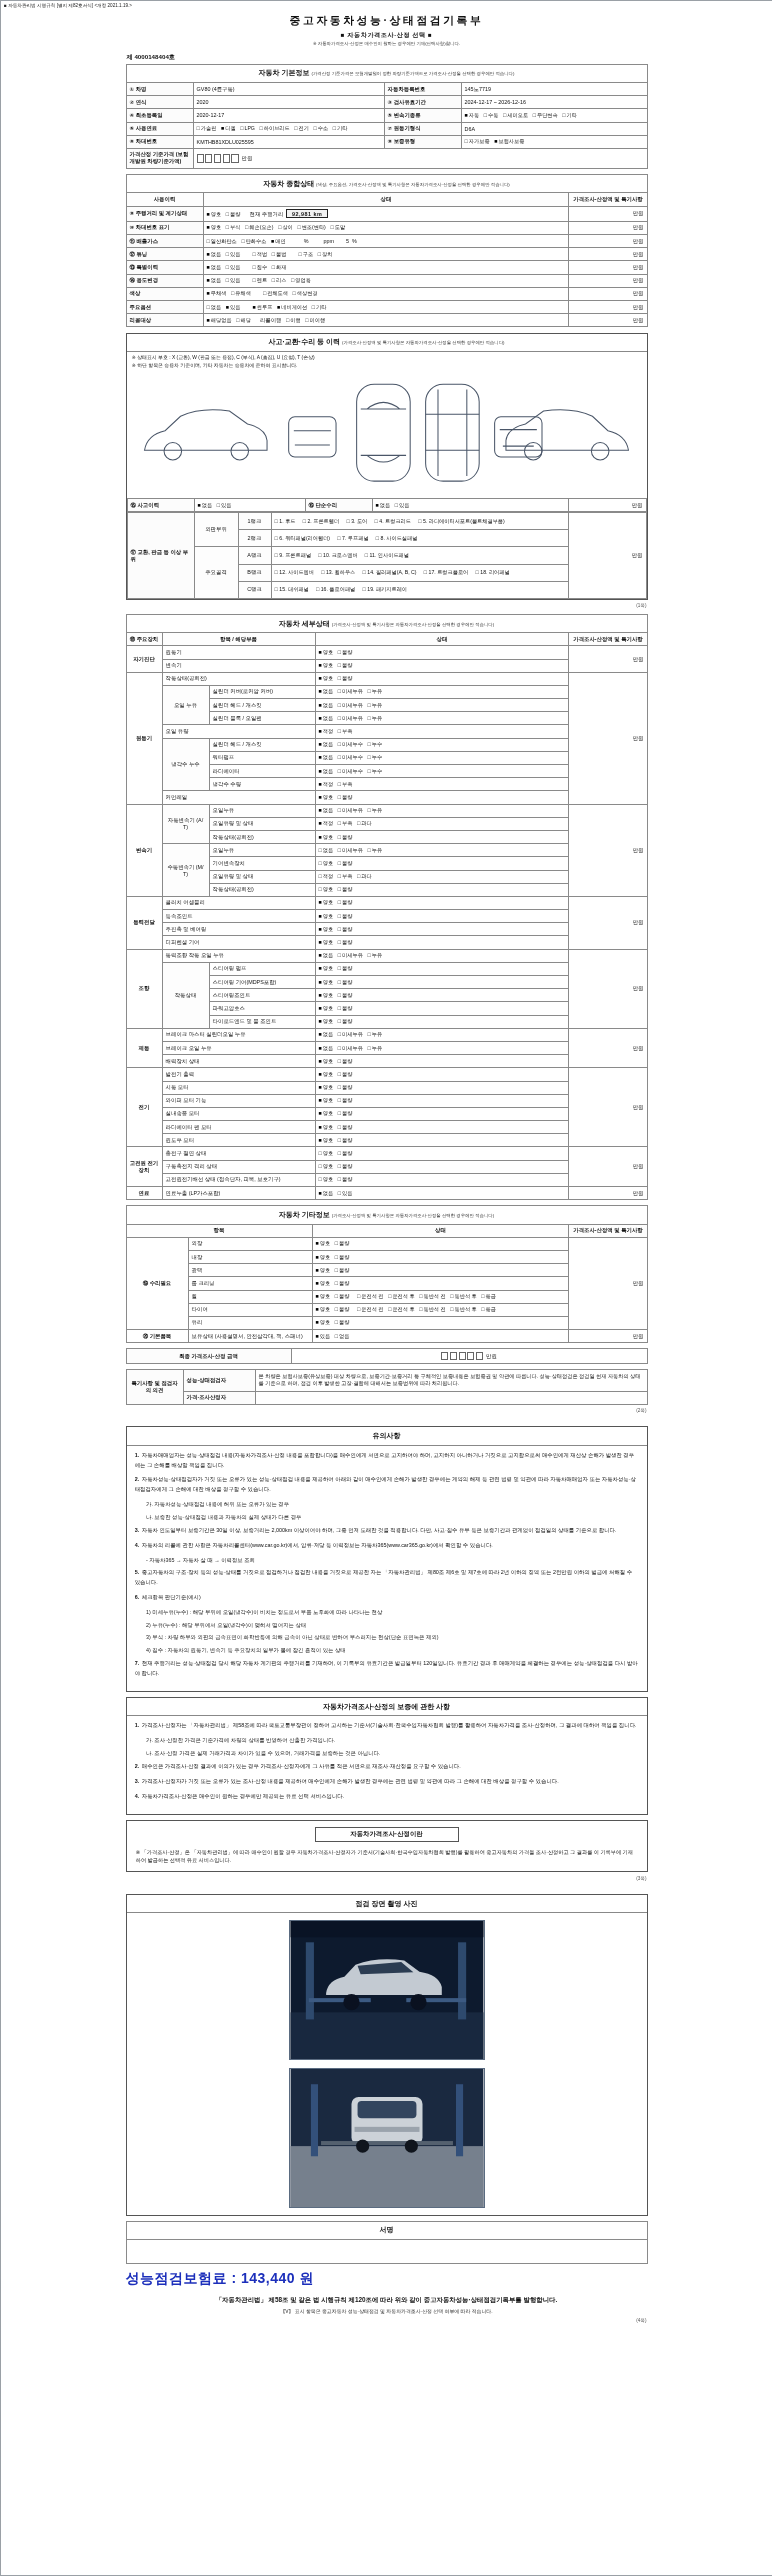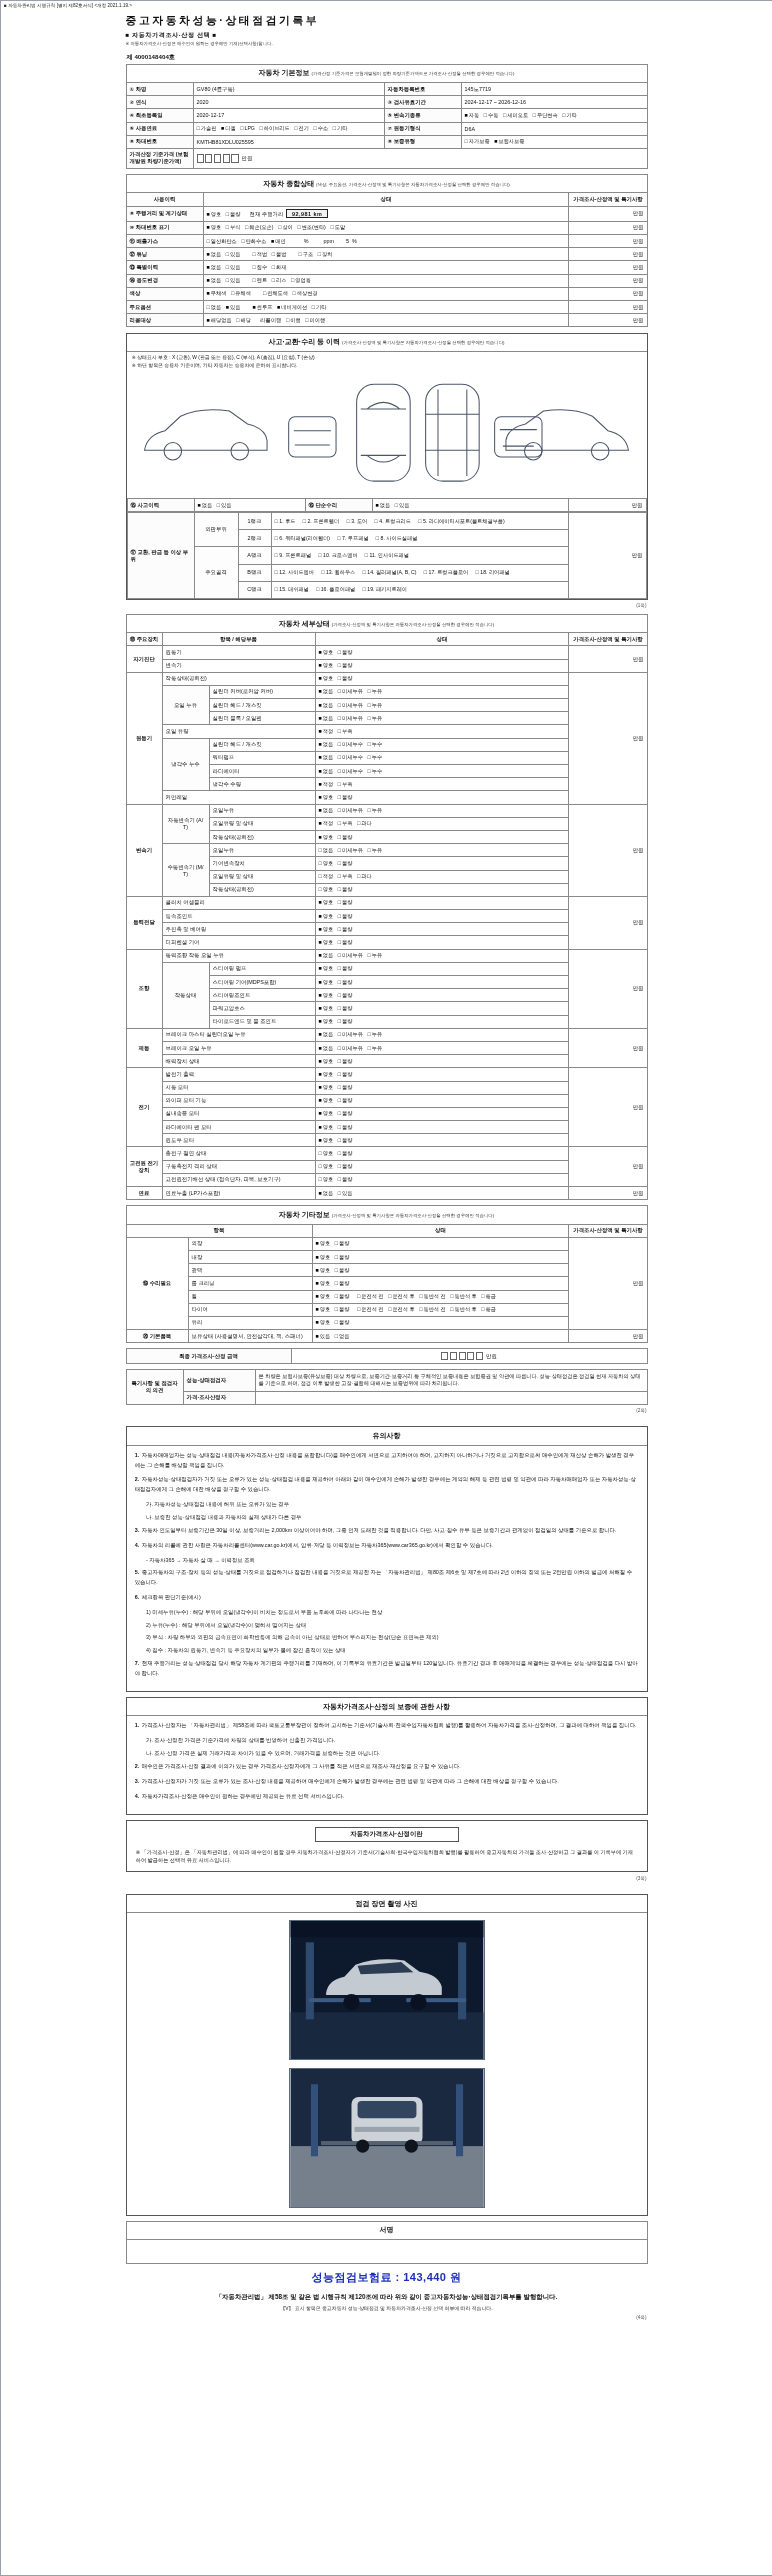--- a/index.html
+++ b/index.html
@@ -6,21 +6,21 @@
   html,body { margin:0; padding:0; }
   body {
     width:773px; height:2576px; background:#ffffff; color:#111;
     font-family:"Liberation Sans","DejaVu Sans",sans-serif;
     position:relative; overflow:hidden;
   }
   .page-frame { position:absolute; inset:0; border:0.5px solid #9aa0a6; pointer-events:none; }
   .formref { position:absolute; top:2.6px; left:4.1px; font-size:4.6px; color:#222; }
   .doc { width:522px; margin:0 auto; padding-top:10.3px; }
 
-  .titleblock { text-align:left; padding:4.1px 0 2.1px; }
+  .titleblock { text-align:center; padding:4.1px 0 2.1px; }
   .title { font-size:10.8px; font-weight:bold; letter-spacing:2.6px; }
   .subtitle { font-size:6.2px; font-weight:bold; margin-top:2.6px; letter-spacing:0.5px; }
   .subnote { font-size:4.4px; color:#333; margin-top:1.5px; }
   .docno { font-size:6.2px; font-weight:bold; margin:4.1px 0 2.1px 1px; }
 
   table.sect { width:100%; border-collapse:collapse; table-layout:fixed; margin-bottom:5.2px; border:1px solid #555; }
   table.inner { width:100%; border-collapse:collapse; table-layout:fixed; }
   td, th { border:0.5px solid #8a8a8a; font-size:5.4px; padding:2.6px 3.1px; vertical-align:middle; word-break:break-all; text-align:left; font-weight:normal; }
   th.lbl { font-weight:bold; background:#fcfcfc; }
   .sec-head { text-align:center; font-weight:bold; font-size:7px; padding:3.6px 3.1px; background:#fff; }
@@ -55,21 +55,21 @@
   .n-no { font-weight:bold; margin-right:2.6px; }
   .n-sub { margin:0 0 3.1px 11.3px; color:#222; }
 
   .whatis { border:1px solid #555; padding:6.2px 9.3px 7.2px; margin-bottom:5.2px; }
   .w-title { display:block; width:144px; margin:0 auto 5.2px; border:0.8px solid #555; text-align:center; font-weight:bold; font-size:6.4px; padding:2.1px; }
   .w-text { font-size:5.2px; line-height:1.6; }
 
   .photos-box { border:1px solid #555; margin-bottom:5.2px; padding-bottom:7.2px; }
   .photo-fig { display:block; margin:7.2px auto 0; border:0.5px solid #5a6b80; }
 
-  .fee { color:#1c2fbb; font-weight:bold; font-size:11px; text-align:center; margin:6.2px 0 8.2px; letter-spacing:0.5px; }
+  .fee { color:#1c2fbb; font-weight:bold; font-size:14px; margin:6.2px 0 8.2px; letter-spacing:0.5px; }
 
   .footer { text-align:center; margin-top:3.1px; }
   .f1 { font-weight:bold; font-size:6.4px; }
   .f2 { font-size:4.9px; margin-top:2.6px; color:#222; }
 
   .pagemark { text-align:right; font-size:4.6px; color:#555; margin:-2.1px 1px 6.2px 0; }
   .gap { height:7.2px; }
 
   .op { min-height:17.5px; font-size:5.2px; line-height:1.5; }
 </style>

